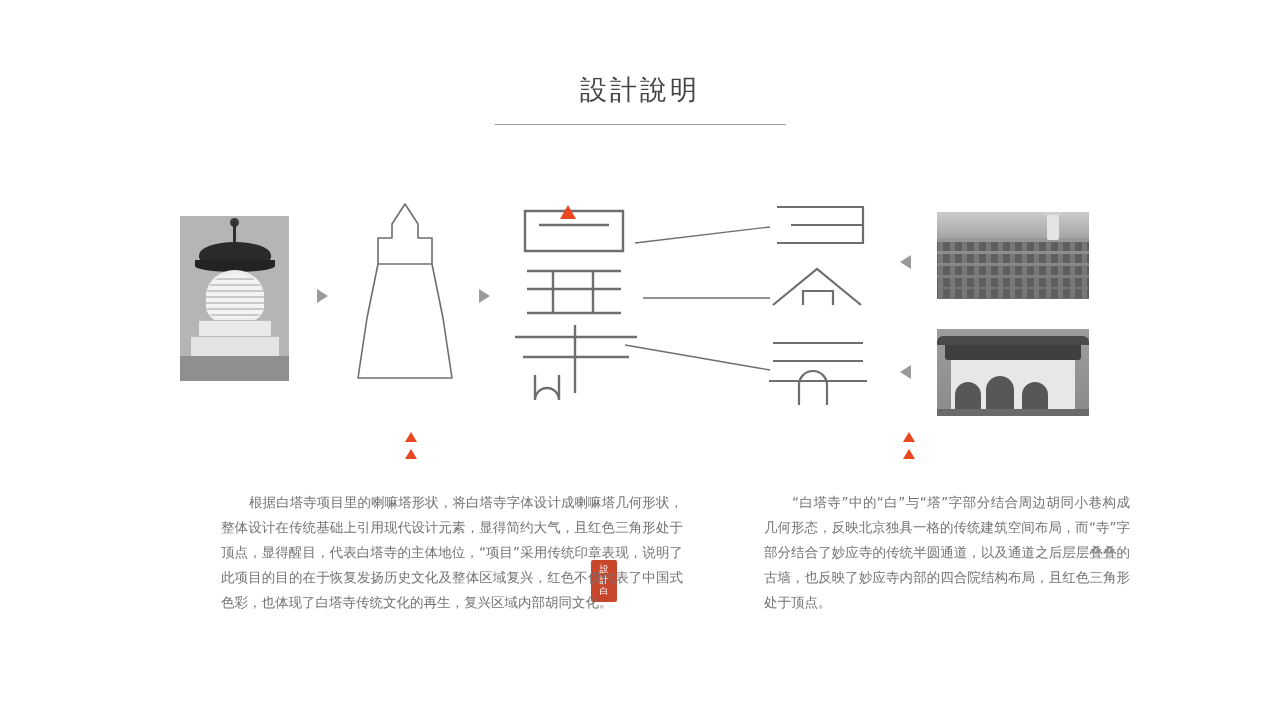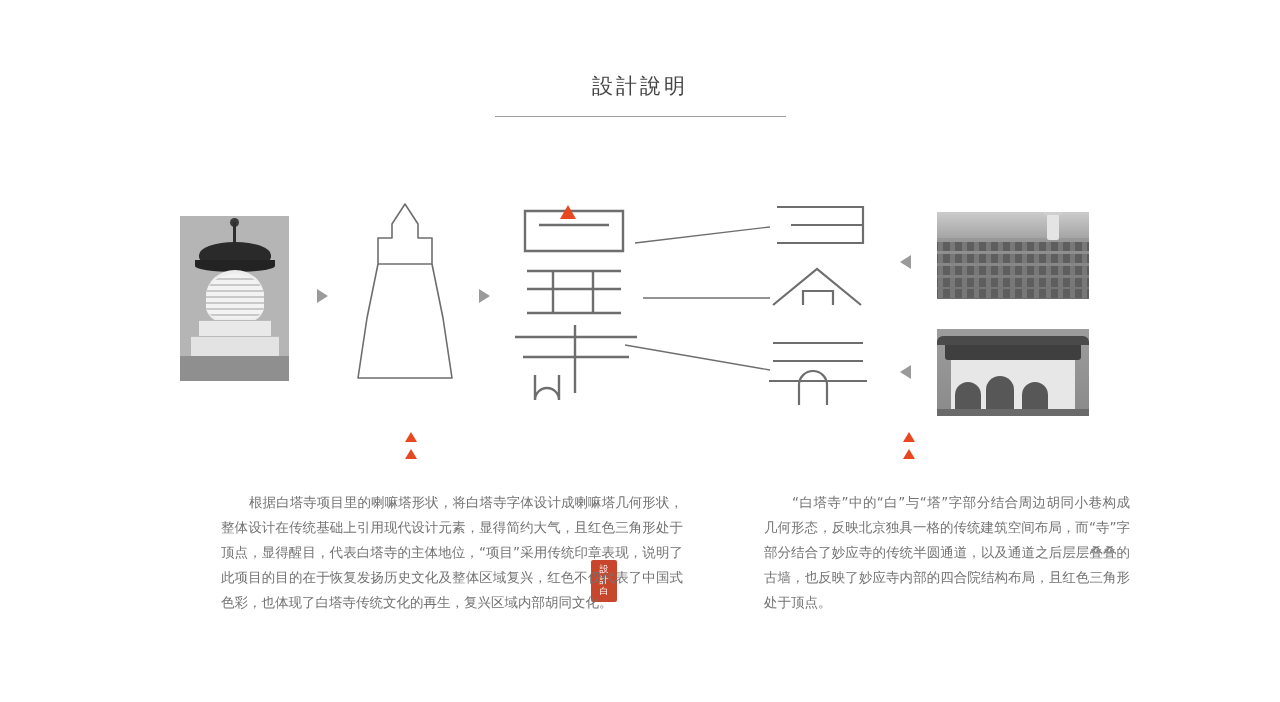--- a/index.html
+++ b/index.html
@@ -18,21 +18,21 @@
 
   
   .title-block {
     position: absolute;
     top: 72px;
     left: 0;
     width: 1280px;
     text-align: center;
   }
   .title-text {
-    font-size: 21px;
+    font-size: 27px;
     letter-spacing: 3px;
     color: #444444;
     font-family: "DejaVu Serif", "Liberation Serif", serif;
   }
   .title-rule {
     width: 291px;
     height: 1px;
     background: #9d9d9d;
     margin: 16px auto 0 auto;
   }

